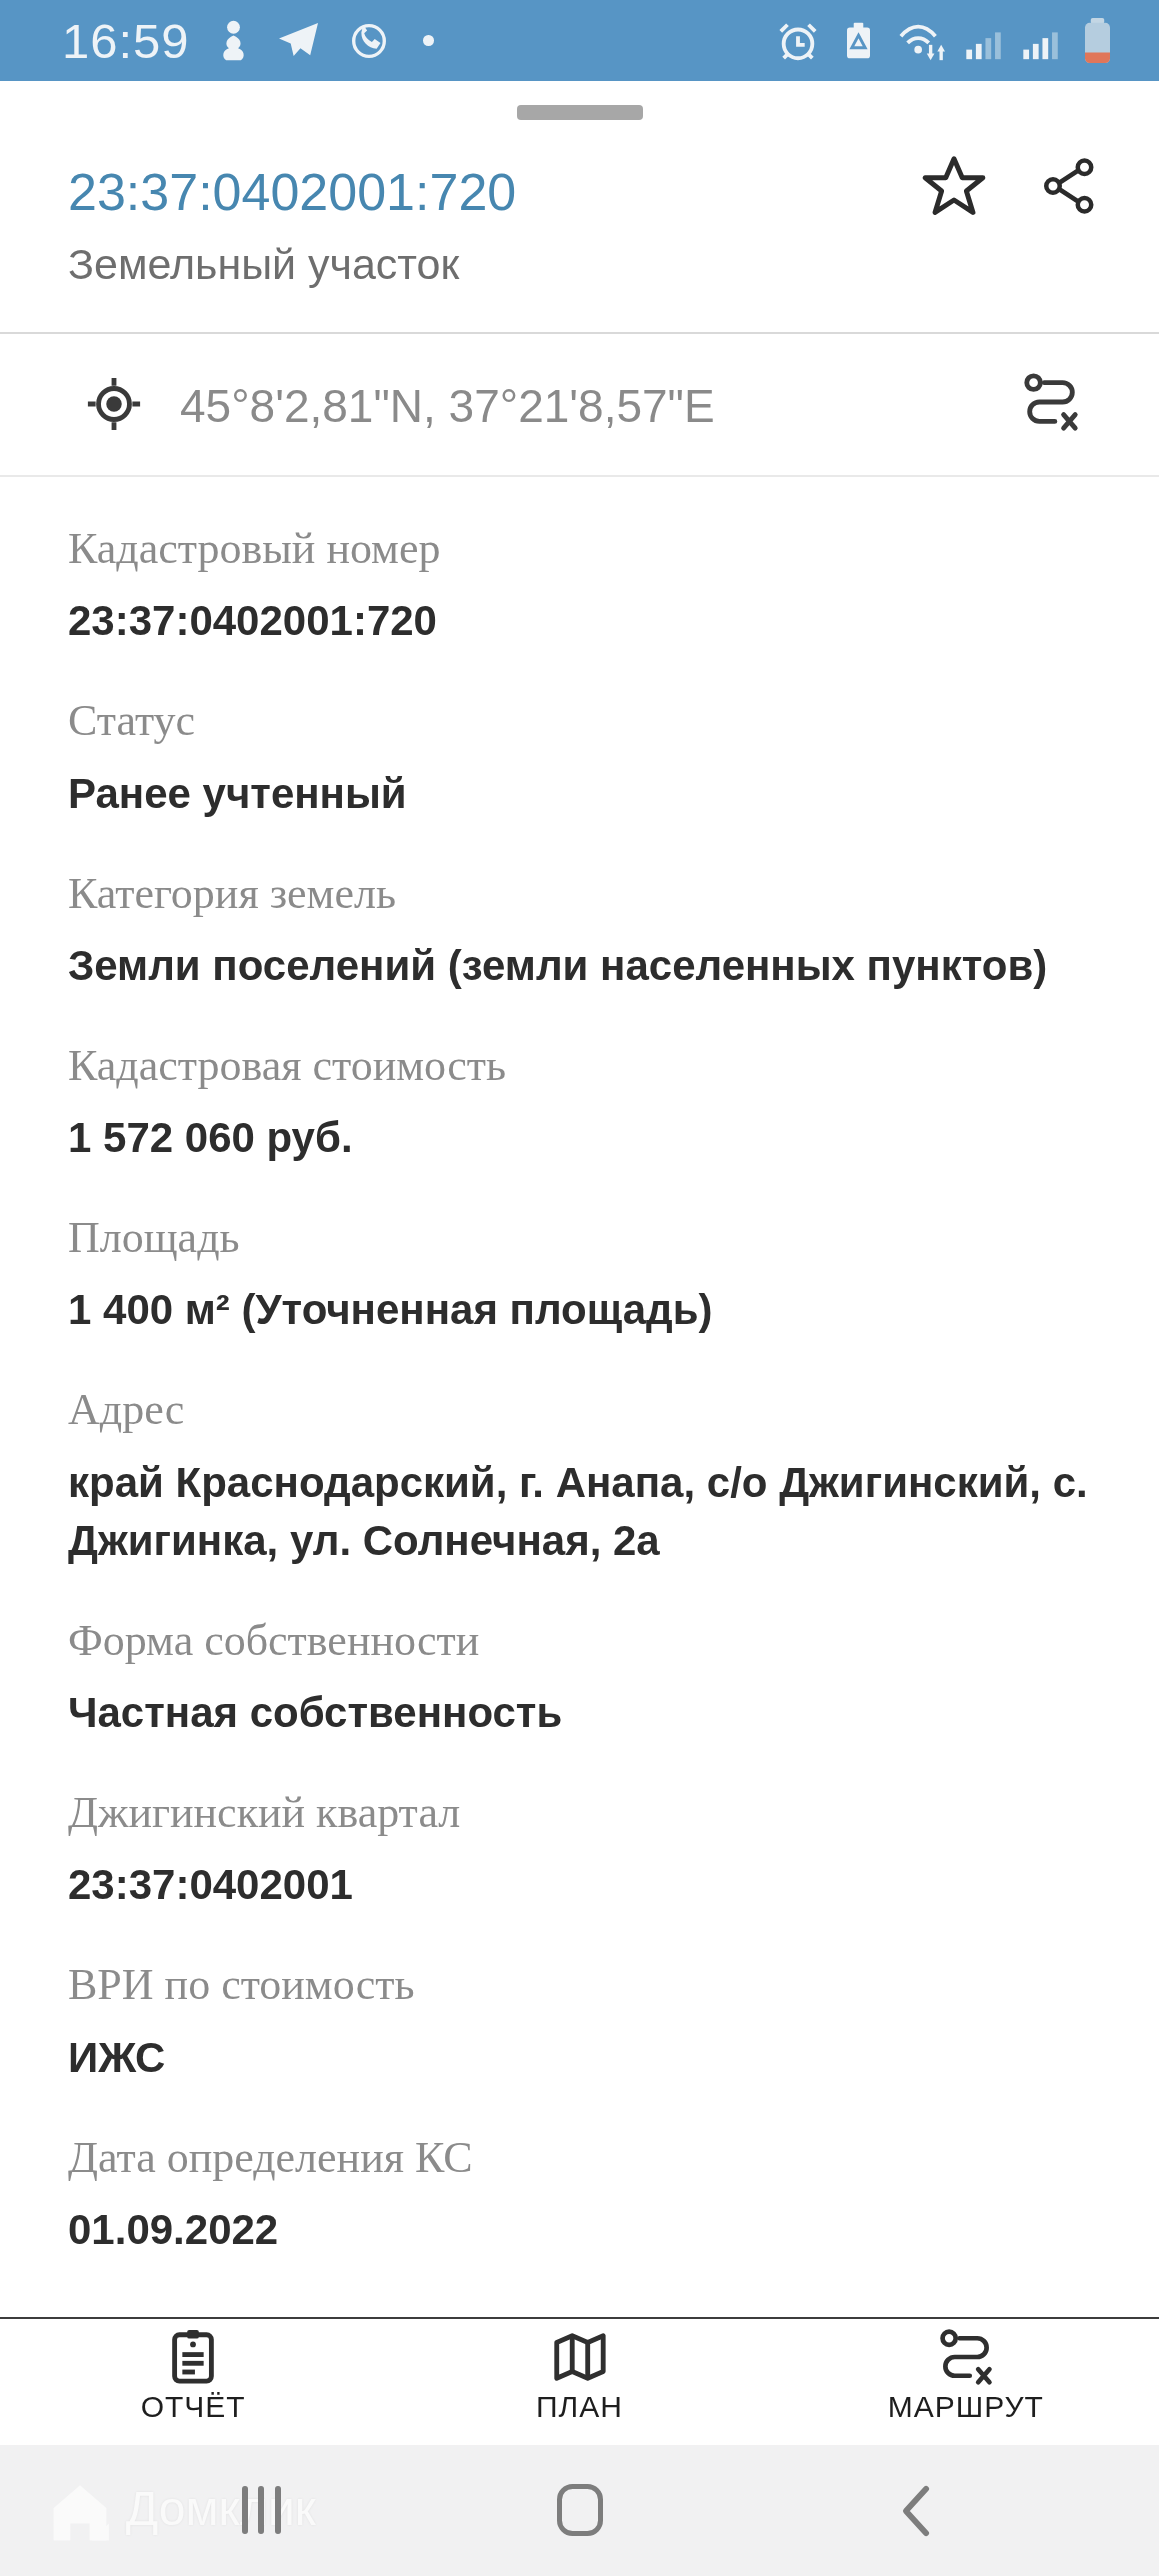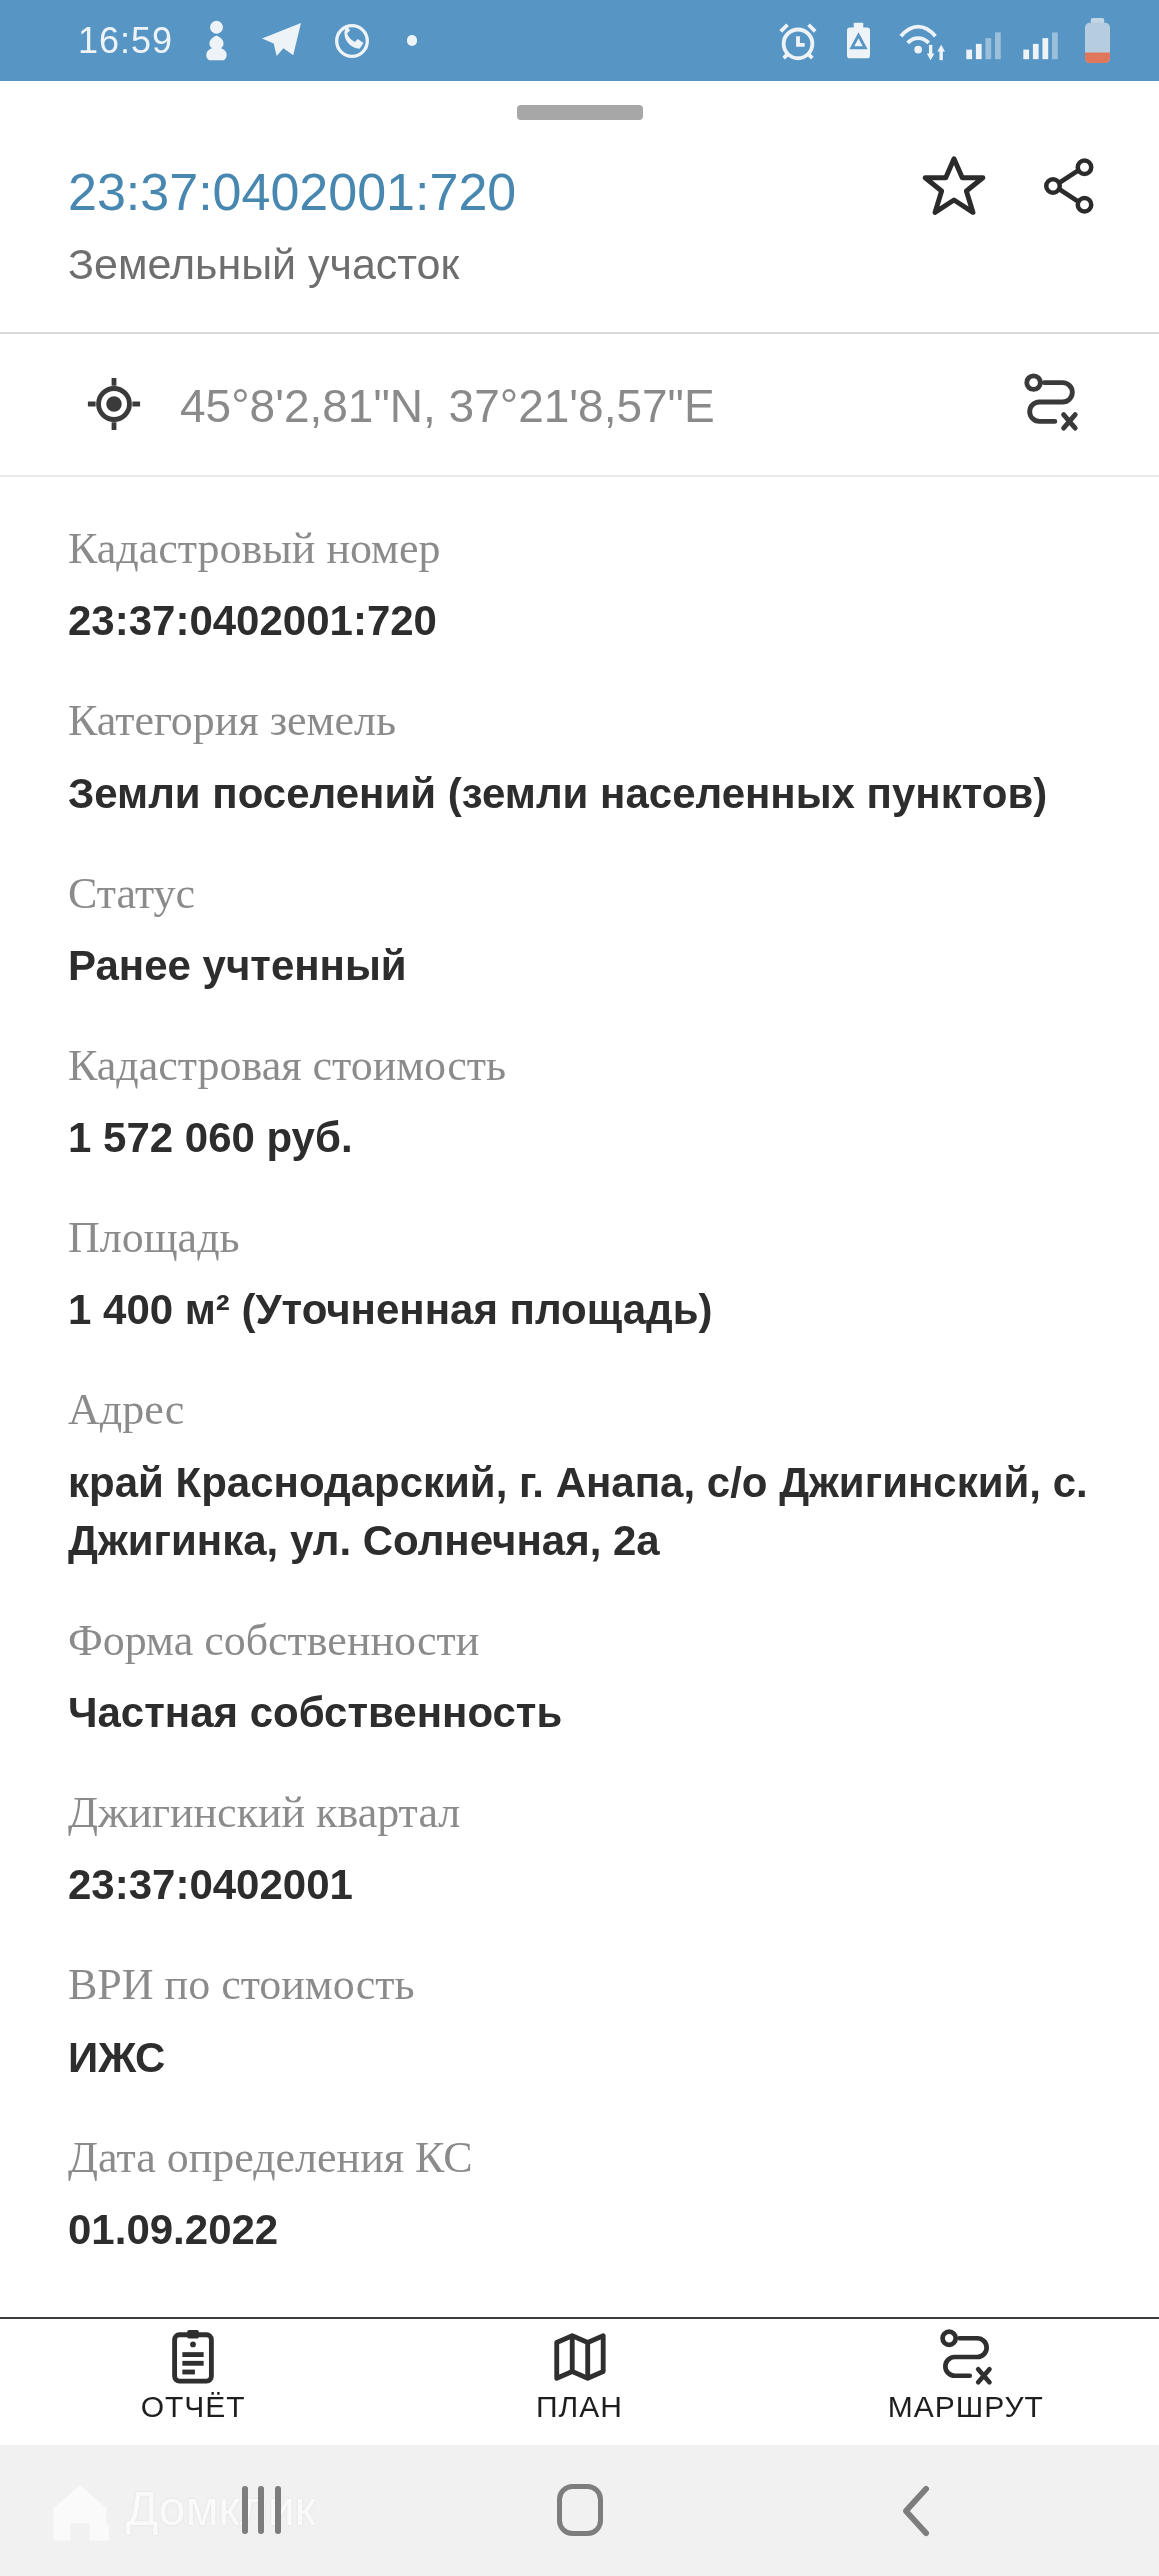--- a/index.html
+++ b/index.html
@@ -3,21 +3,21 @@
 <meta charset="utf-8">
 <style>
   html,body{margin:0;padding:0;background:#ffffff;font-family:"Liberation Sans",sans-serif;}
   .screen{position:relative;width:1159px;height:2576px;background:#ffffff;overflow:hidden;}
 
   
   .status-bar{position:absolute;top:0;left:0;width:1159px;height:81px;background:#5795c5;
     display:flex;align-items:center;justify-content:space-between;box-sizing:border-box;
     padding:0 43px 0 62px;}
   .sb-left{display:flex;align-items:center;gap:27px;color:#eef3f7;}
-  .sb-time{font-size:36px;letter-spacing:1px;margin-left:16px;}
+  .sb-time{font-size:49px;letter-spacing:1px;}
   .sb-right{display:flex;align-items:center;gap:19.3px;}
   .sb-dot{width:10.6px;height:10.6px;border-radius:50%;background:#eef3f7;margin-left:5.8px;}
   .sb-icon{display:block;}
 
   
   .drag-handle{position:absolute;top:105px;left:517px;width:126px;height:14.5px;background:#a7a7a7;border-radius:3.9px;}
   .page-header{position:absolute;top:162px;left:68px;}
   .title{font-size:52px;color:#4787b0;}
   .subtitle{margin-top:18px;font-size:43px;color:#6e6e6e;}
   .header-actions{position:absolute;top:153px;right:58px;display:flex;align-items:center;gap:54px;color:#2b2b2b;}
@@ -148,26 +148,26 @@
   </svg>
 
   <div class="divider light" style="top:475px"></div>
 
   <div class="fields">
     <div class="field">
       <div class="field-label">Кадастровый номер</div>
       <div class="field-value">23:37:0402001:720</div>
     </div>
     <div class="field">
+      <div class="field-label">Статус</div>
+      <div class="field-value">Ранее учтенный</div>
+    </div>
+    <div class="field">
       <div class="field-label">Категория земель</div>
       <div class="field-value">Земли поселений (земли населенных пунктов)</div>
-    </div>
-    <div class="field">
-      <div class="field-label">Статус</div>
-      <div class="field-value">Ранее учтенный</div>
     </div>
     <div class="field">
       <div class="field-label">Кадастровая стоимость</div>
       <div class="field-value">1 572 060 руб.</div>
     </div>
     <div class="field">
       <div class="field-label">Площадь</div>
       <div class="field-value">1 400 м² (Уточненная площадь)</div>
     </div>
     <div class="field">

